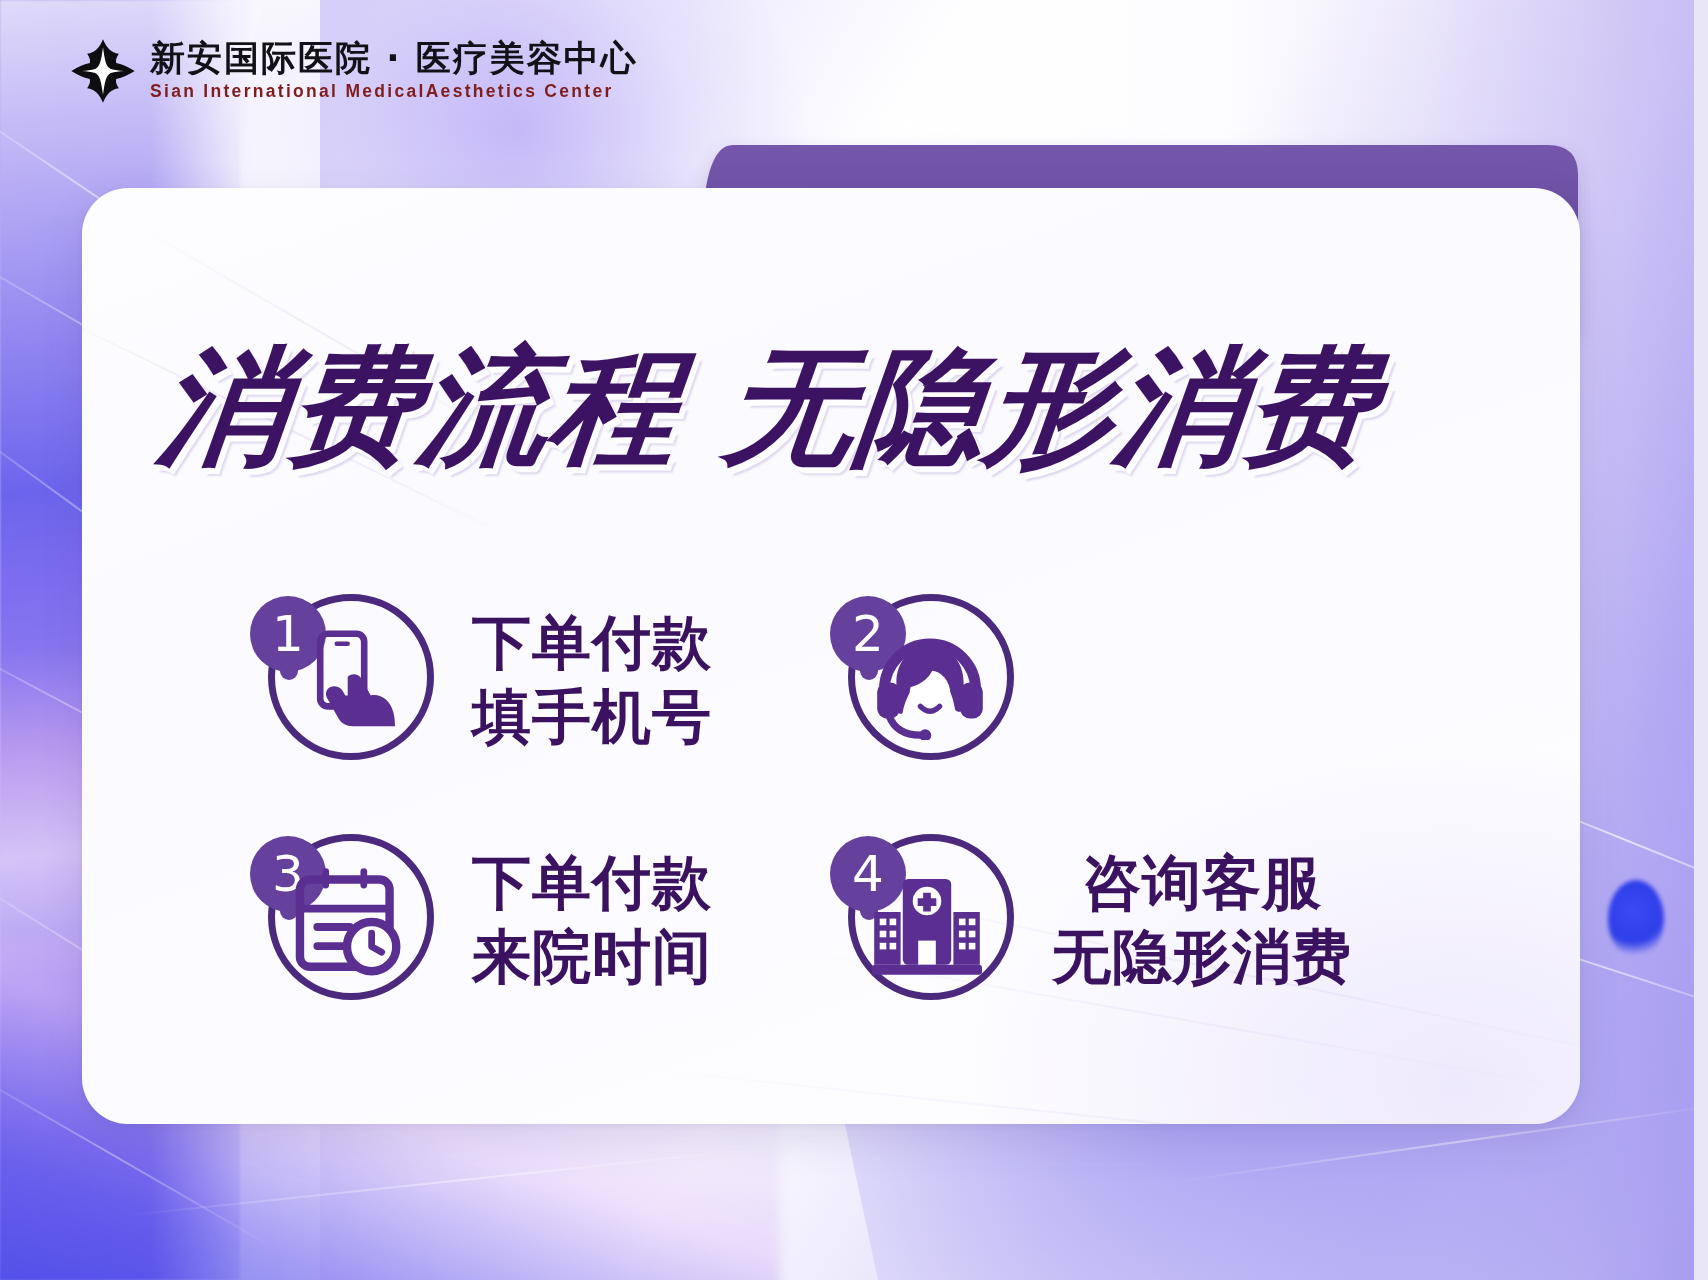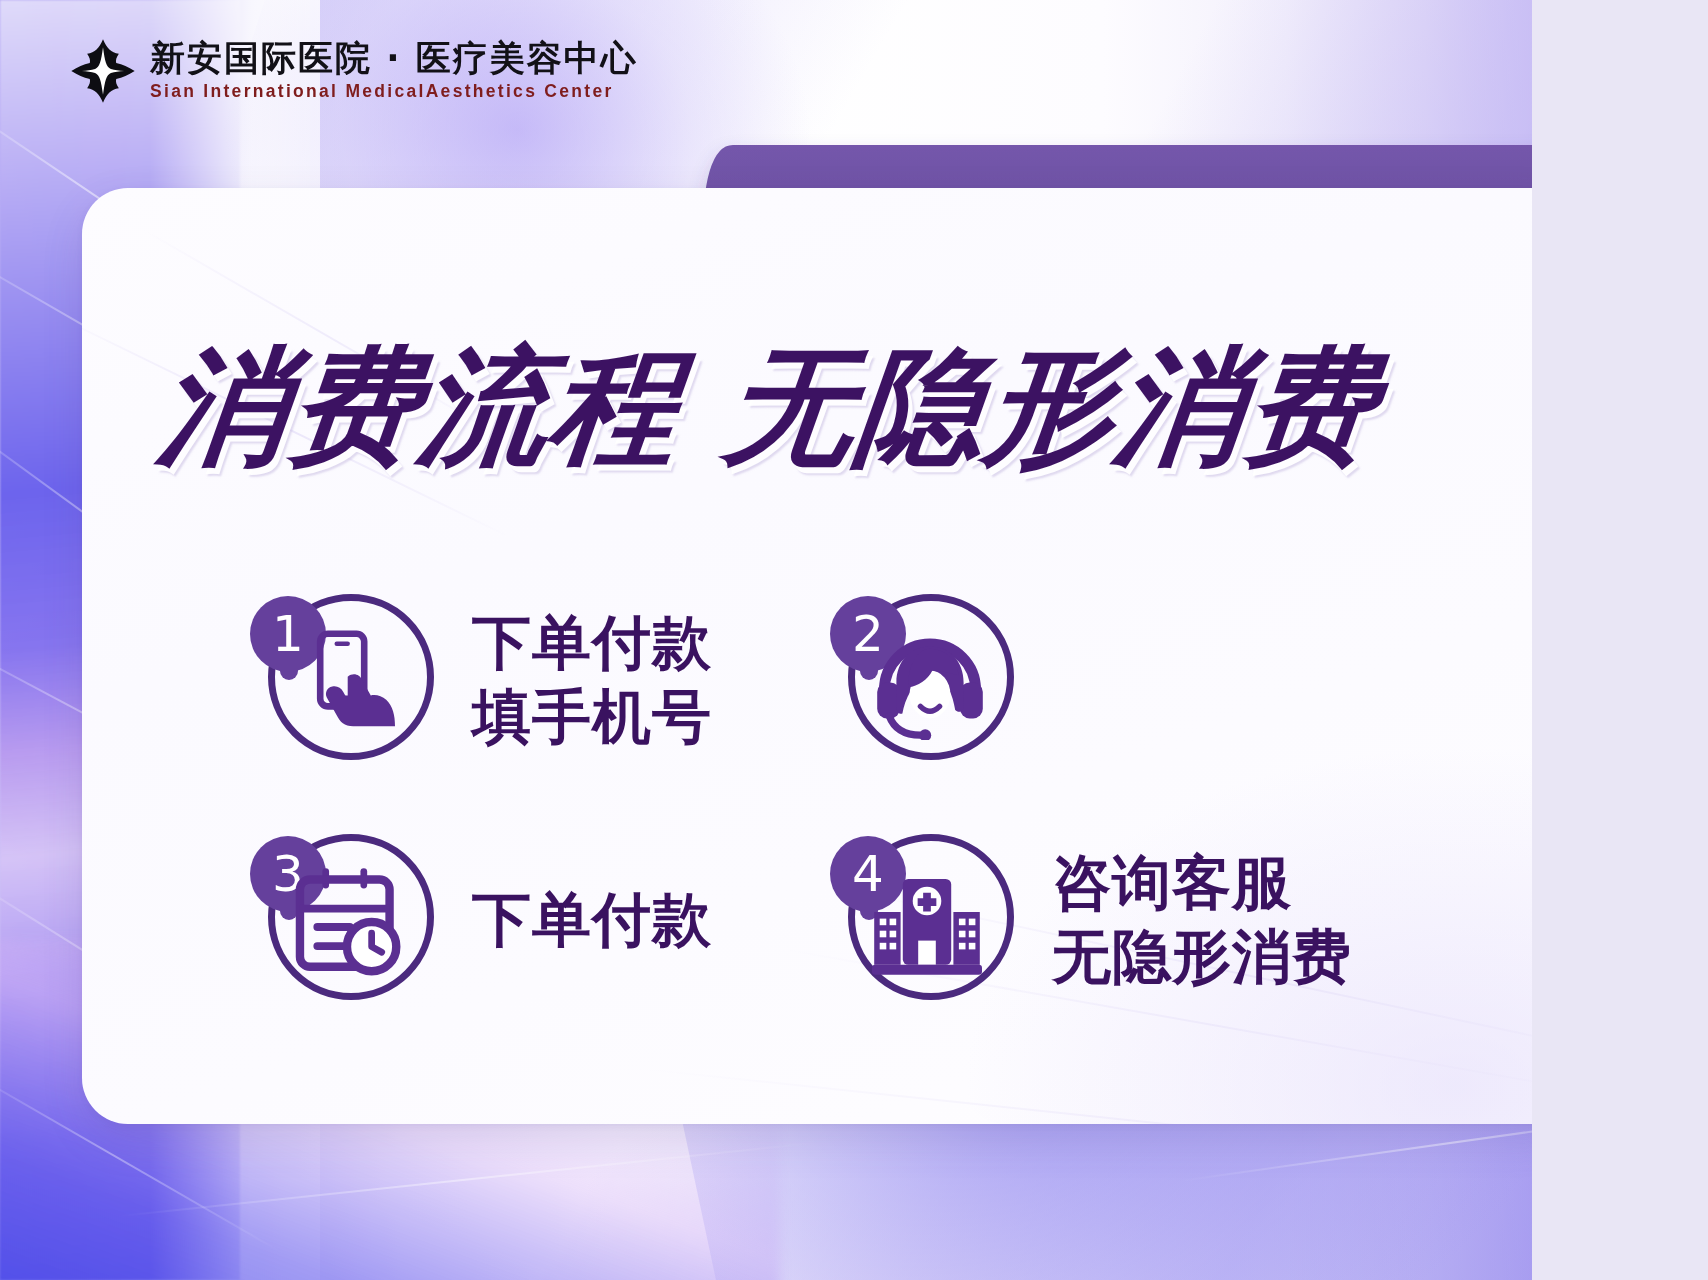--- a/index.html
+++ b/index.html
@@ -1,21 +1,21 @@
 <!DOCTYPE html>
 <html><head>
 <meta charset="utf-8">
 <style>
   html,body{margin:0;padding:0;}
   body{
     width:1708px;height:1280px;overflow:hidden;
     font-family:"Liberation Sans","DejaVu Sans",sans-serif;
     background:#e9e6f5;
   }
-  .stage{position:relative;width:1532px;height:1280px;overflow:hidden;}
+  .stage{position:relative;width:1694px;height:1280px;overflow:hidden;}
 
   
   .bg{position:absolute;inset:0;
     background:
       linear-gradient(118deg,
         rgba(255,255,255,0) 0%,
         rgba(255,255,255,0) 55%,
         rgba(196,186,245,.55) 72%,
         rgba(150,140,240,.55) 86%,
         rgba(120,110,235,.45) 100%),
@@ -95,21 +95,21 @@
   .icon-wrap{position:relative;width:196px;height:196px;flex:none;}
   .ring{position:absolute;left:18px;top:12px;width:166px;height:166px;
     border:7px solid #4b2a7e;border-radius:50%;box-sizing:border-box;}
   .badge{position:absolute;left:0px;top:14px;width:76px;height:76px;border-radius:50%;
     background:#65409c;color:#fff;display:flex;align-items:center;justify-content:center;
     font-family:"DejaVu Sans","Liberation Sans",sans-serif;font-size:50px;font-weight:400;line-height:1;z-index:3;}
   .badge-tail{position:absolute;left:30px;top:78px;width:18px;height:20px;background:#65409c;
     border-bottom-left-radius:10px;border-bottom-right-radius:10px;z-index:2;}
   .glyph{position:absolute;left:46px;top:42px;width:110px;height:112px;z-index:4;}
   .step-label{font-family:"DejaVu Sans","Liberation Sans",sans-serif;
-    font-size:59px;font-weight:700;color:#3a1260;line-height:1.26;letter-spacing:1px;white-space:nowrap;}
+    font-size:59px;font-weight:700;color:#3a1260;line-height:1.26;letter-spacing:1px;white-space:nowrap;text-align:center;}
 </style>
 </head>
 <body>
 
 <div class="stage">
 
   <div class="bg"></div>
   <div class="bg-left"></div>
   <div class="bg-left-fade"></div>
   <div class="bg-topmid"></div>
@@ -284,20 +284,21 @@
 
           <rect x="20" y="51" width="36" height="7" rx="3.5" fill="#5b2f92"></rect>
           <rect x="20" y="68" width="36" height="7" rx="3.5" fill="#5b2f92"></rect>
 
           <circle cx="72" cy="72" r="22" fill="#ffffff" stroke="#5b2f92" stroke-width="7.5"></circle>
           <path d="M72 60 L72 72 L81 77" fill="none" stroke="#5b2f92" stroke-width="6" stroke-linecap="round" stroke-linejoin="round"></path>
         </svg>
       </div>
       <div class="step-label">
         <div>下单付款</div>
+        <div>来院时间</div>
       </div>
     </div>
 
     <div class="step">
       <div class="icon-wrap">
         <div class="ring"></div>
         <div class="badge-tail"></div>
         <div class="badge">4</div>
         <svg class="glyph" viewBox="0 0 100 100" style="left:36px;top:46px;width:122px;height:110px;">
 

